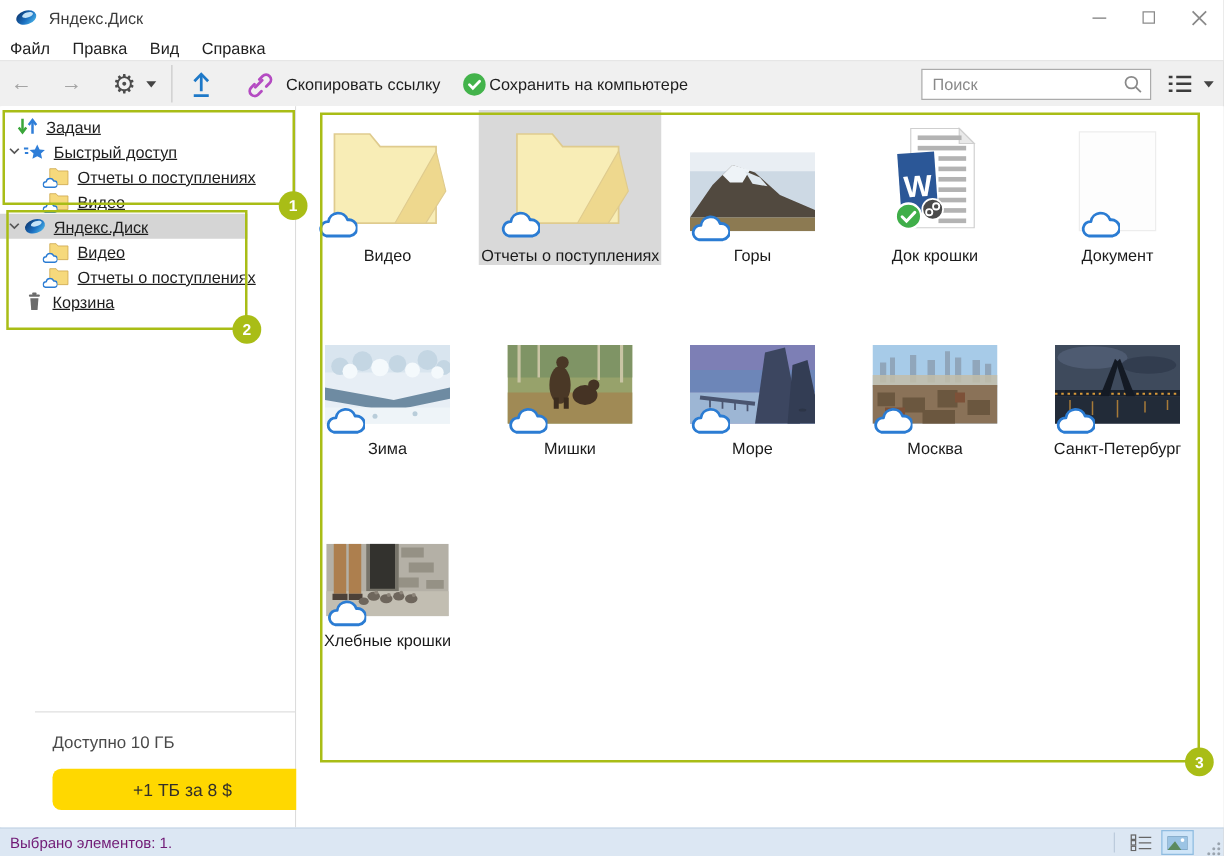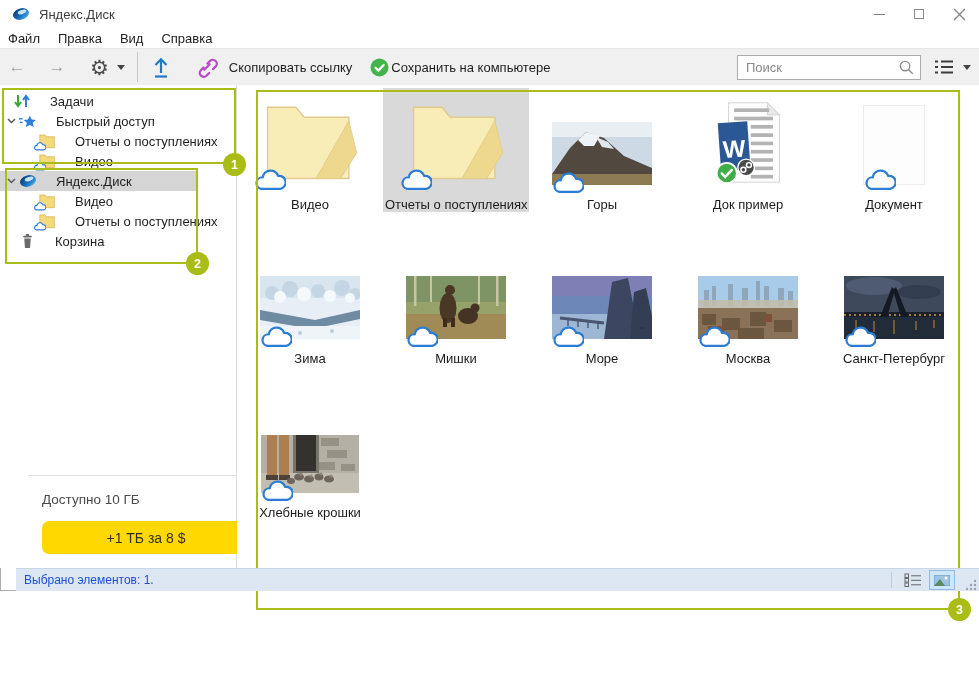--- a/index.html
+++ b/index.html
@@ -1,18 +1,18 @@
 <!DOCTYPE html>
 <html><head>
 <meta charset="utf-8">
 <style>
   * { margin:0; padding:0; box-sizing:border-box; }
   html,body { width:979px; height:685px; overflow:hidden; }
   body { font-family:"Liberation Sans","DejaVu Sans",sans-serif; background:#fff; color:#1d1d1d; }
-  .app { position:relative; width:979px; height:591px; background:#fff; box-shadow:inset 0 0 0 1px #adadad; }
+  .app { position:relative; width:979px; height:685px; background:#fff; box-shadow:inset 0 0 0 1px #adadad; }
 
   
   .titlebar { position:absolute; left:0; top:0; right:0; height:28px; background:#fff; display:flex; align-items:center; }
   .titlebar .logo { margin-left:12px; width:18px; height:18px; }
   .titlebar .title { margin-left:9px; font-size:13px; color:#3c3c3c; }
   .win-controls { position:absolute; right:0; top:0; height:28px; display:flex; }
   .win-btn { width:40px; height:28px; display:flex; align-items:center; justify-content:center; cursor:default; }
   .glyph-min { width:11px; height:0; border-top:1.4px solid #7b7b7b; }
   .glyph-max { width:10px; height:10px; border:1.3px solid #8a8a8a; }
 
@@ -36,21 +36,21 @@
   .content { position:absolute; left:0; top:85px; right:0; bottom:23px; background:#fff; }
   .sidebar { position:absolute; left:0; top:0; width:237px; bottom:0; background:#fff; border-right:1px solid #dcdcdc; }
   .tree { padding-top:6px; font-size:13px; color:#1e1e1e; }
   .tree-row { height:20px; display:flex; align-items:center; padding-left:4px; white-space:nowrap; }
   .tree-row.child { padding-left:37px; }
   .tree-row.trash { padding-left:17px; }
   .tree-row.selected { background:#d5d5d5; width:198px; }
   .chev { width:14px; display:flex; justify-content:center; }
   .tree-ico { width:20px; display:flex; justify-content:center; position:relative; margin-right:3px; }
   .tree-ico .mini-cloud { position:absolute; left:-3px; bottom:-2px; }
-  .tree-label { margin-left:15px; }
+  .tree-label { margin-left:2px;text-decoration:underline; }
 
   .sidebar-bottom { position:absolute; left:0; bottom:0; width:236px;padding-left:28px; }
   .sb-divider { height:1px; background:#e0e0e0; }
   .space-label { margin:16px 0 0 14px; font-size:13.5px; color:#4a4a4a; }
   .buy-btn { margin:14px 0 14px 14px; width:208px; height:33px; background:#ffd800; border:none; border-radius:7px; font-size:14px; color:#33302a; font-family:inherit; display:flex; align-items:center; justify-content:center; cursor:default; }
 
   
   .main { position:absolute; left:237px; top:0; right:0; bottom:0; background:#fff; }
   .grid { position:absolute; left:0; top:3px; display:grid; grid-template-columns:repeat(5,146px); grid-auto-rows:124px; row-gap:30px; }
   .cell { display:flex; flex-direction:column; align-items:center; }
@@ -63,21 +63,21 @@
   .cloud-ghost { left:2px; bottom:-6px; width:31px; }
   .file-label { margin-top:12px; font-size:13px; color:#1b1b1b; max-width:142px; white-space:nowrap; overflow:hidden; }
   .thumb { display:block; }
   .ghost-doc { width:62px; height:80px; border:1px solid #ededed; background:#fdfdfd; }
 
   
   .callout { position:absolute; border:2px solid #a9bd16; pointer-events:none; }
   .badge { position:absolute; width:23px; height:23px; border-radius:50%; background:#a9bd16; color:#fff; font-size:12.5px; font-weight:bold; display:flex; align-items:center; justify-content:center; pointer-events:none; }
 
   
-  .statusbar { position:absolute; left:16px; right:0; bottom:0; height:23px; background:#dce7f3; border-top:1px solid #c7d7e8; display:flex; align-items:center; font-size:12px; color:#1d4ed8; }
+  .statusbar { position:absolute; left:0; right:0; bottom:0; height:23px; background:#dce7f3; border-top:1px solid #c7d7e8; display:flex; align-items:center; font-size:12px; color:#701a75; }
   .status-text { margin-left:8px; }
   .status-right { margin-left:auto; display:flex; align-items:center; height:100%; }
   .status-sep { width:1px; height:16px; background:#bccbdc; margin-right:8px; }
   .view-btn { width:26px; height:20px; display:flex; align-items:center; justify-content:center; margin-right:3px; }
   .view-btn.active { background:#cfe5f8; border:1px solid #8fbce0; }
   .grip { margin:0 2px 0 6px; align-self:flex-end; }
 </style>
 </head>
 <body>
 
@@ -375,21 +375,21 @@
                 <circle cx="34" cy="75.5" r="2.7" fill="none" stroke="#fff" stroke-width="1.6"></circle>
                 <circle cx="40" cy="70.5" r="2.7" fill="none" stroke="#fff" stroke-width="1.6"></circle>
               </g>
               <g>
                 <circle cx="16" cy="79" r="11" fill="#3fae49" stroke="#fff" stroke-width="2"></circle>
                 <path d="M10.5,79.5 l3.8,3.8 l7.2,-7.6" stroke="#fff" stroke-width="2.6" fill="none" stroke-linecap="round"></path>
               </g>
             </svg>
           </div>
             </div>
-          <div class="file-label">Док пример</div>
+          <div class="file-label">Док крошки</div>
         </div>
 
         <div class="cell">
           <div class="thumb-zone">
               <div class="icon-holder">
             <div class="ghost-doc"></div>
             <svg class="cloud cloud-ghost" viewBox="0 0 36 26">
                   <path d="M7,23 a6.8,6.8 0 0 1 2,-13.4 a9.2,9.2 0 0 1 17.8,-1.6 a6.6,6.6 0 0 1 2.5,15 H7 z" fill="#fff" stroke="#2b7cd3" stroke-width="2.6" stroke-linejoin="round"></path>
                 </svg>
           </div>

